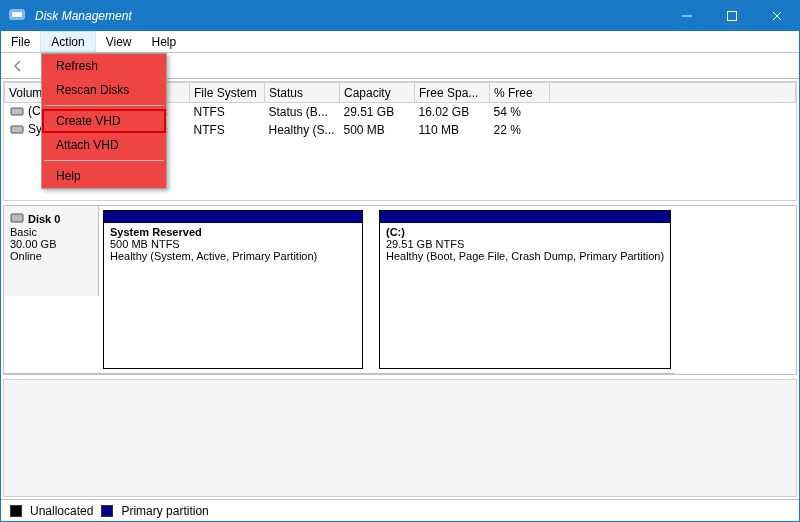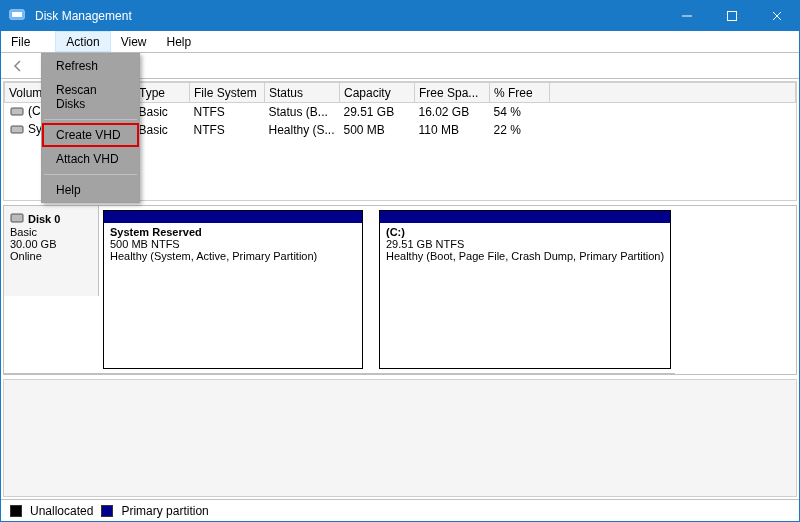--- a/index.html
+++ b/index.html
@@ -1,32 +1,32 @@
 <!DOCTYPE html>
 <html><head>
 <meta charset="utf-8">
 <style>
   * { box-sizing: border-box; margin: 0; padding: 0; font-family: "Segoe UI", Tahoma, sans-serif; }
   html, body { width: 800px; height: 522px; overflow: hidden; background: #fff; }
   .window { width: 800px; height: 522px; display: flex; flex-direction: column; border: 1px solid #1a79c7; }
-  .titlebar { height: 30px; background: #1a79c7; display: flex; align-items: center; color: #fff; font-size: 12px; }
+  .titlebar { height: 30px; background: #1a79c7; display: flex; align-items: center; color: #fff; font-size: 12px; font-style: italic; }
   .titlebar .app-icon { width: 18px; height: 18px; margin: 0 8px; }
   .titlebar .title { flex: 1; }
   .titlebar .win-btn { width: 45px; height: 30px; display: flex; align-items: center; justify-content: center; }
   .menubar { height: 22px; background: #fff; border-bottom: 1px solid #c0c0c0; display: flex; align-items: center; font-size: 12px; }
   .menu-item { padding: 3px 10px; height: 100%; display:flex; align-items:center; position: relative;}
-  .menu-item.open { background: #e5f3ff; border: 1px solid #cce8ff; margin-left: 15px; }
+  .menu-item.open { background: #e5f3ff; border: 1px solid #cce8ff; }
   .toolbar { height: 26px; background: #fff; border-bottom: 1px solid #c0c0c0; display:flex; align-items:center; gap:8px; padding:0 8px;}
   .toolbar .tb-btn { width:18px; height:18px; display:flex; align-items:center; justify-content:center;}
   .content { flex: 1; display: flex; flex-direction: column; background: #fff; position: relative;}
   .table-wrap { position: relative; border: 1px solid #d0d0d0; margin: 2px; height: 120px;}
   table.vol-table { width: 100%; border-collapse: collapse; font-size: 12px; table-layout: fixed;}
   table.vol-table th { background: #f5f5f5; border: 1px solid #d0d0d0; padding: 2px 4px; text-align: left; font-weight: normal; height:20px; white-space:nowrap; overflow:hidden;}
   table.vol-table td { padding: 2px 4px; height:18px; white-space:nowrap; overflow:hidden;}
-  .dropdown { position:absolute; top:22px; left:40px; width:99px; background:#a3a3a3; border:1px solid #a0a0a0; box-shadow:2px 2px 4px rgba(0,0,0,0.3); z-index:50; font-size:12px;}
+  .dropdown { position:absolute; top:22px; left:40px; width:126px; background:#ef4444; border:1px solid #a0a0a0; box-shadow:2px 2px 4px rgba(0,0,0,0.3); z-index:50; font-size:12px;}
   .dropdown .dd-item { padding:5px 14px; }
   .dropdown .dd-item.highlight { outline:2px solid #d00; outline-offset:-2px;}
   .dropdown .dd-sep { height:1px; background:#c0c0c0; margin:3px 2px;}
   .disk-panel { height:170px; border:1px solid #c0c0c0; margin:2px; display:flex; flex-direction:row;}
   .disk-row { display:flex; border-bottom:1px solid #c0c0c0; }
   .disk-row.d0 .disk-info { height:90px;}
   .disk-row.d1 .disk-info { height:75px;}
   .disk-info { width:95px; background:#f5f5f5; border-right:1px solid #c0c0c0; font-size:11px; padding:6px 6px;}
   .disk-layout { flex:1; display:flex; padding:4px; gap:16px;}
   .part-box { border:1px solid #000; font-size:11px; display:flex; flex-direction:column;}

